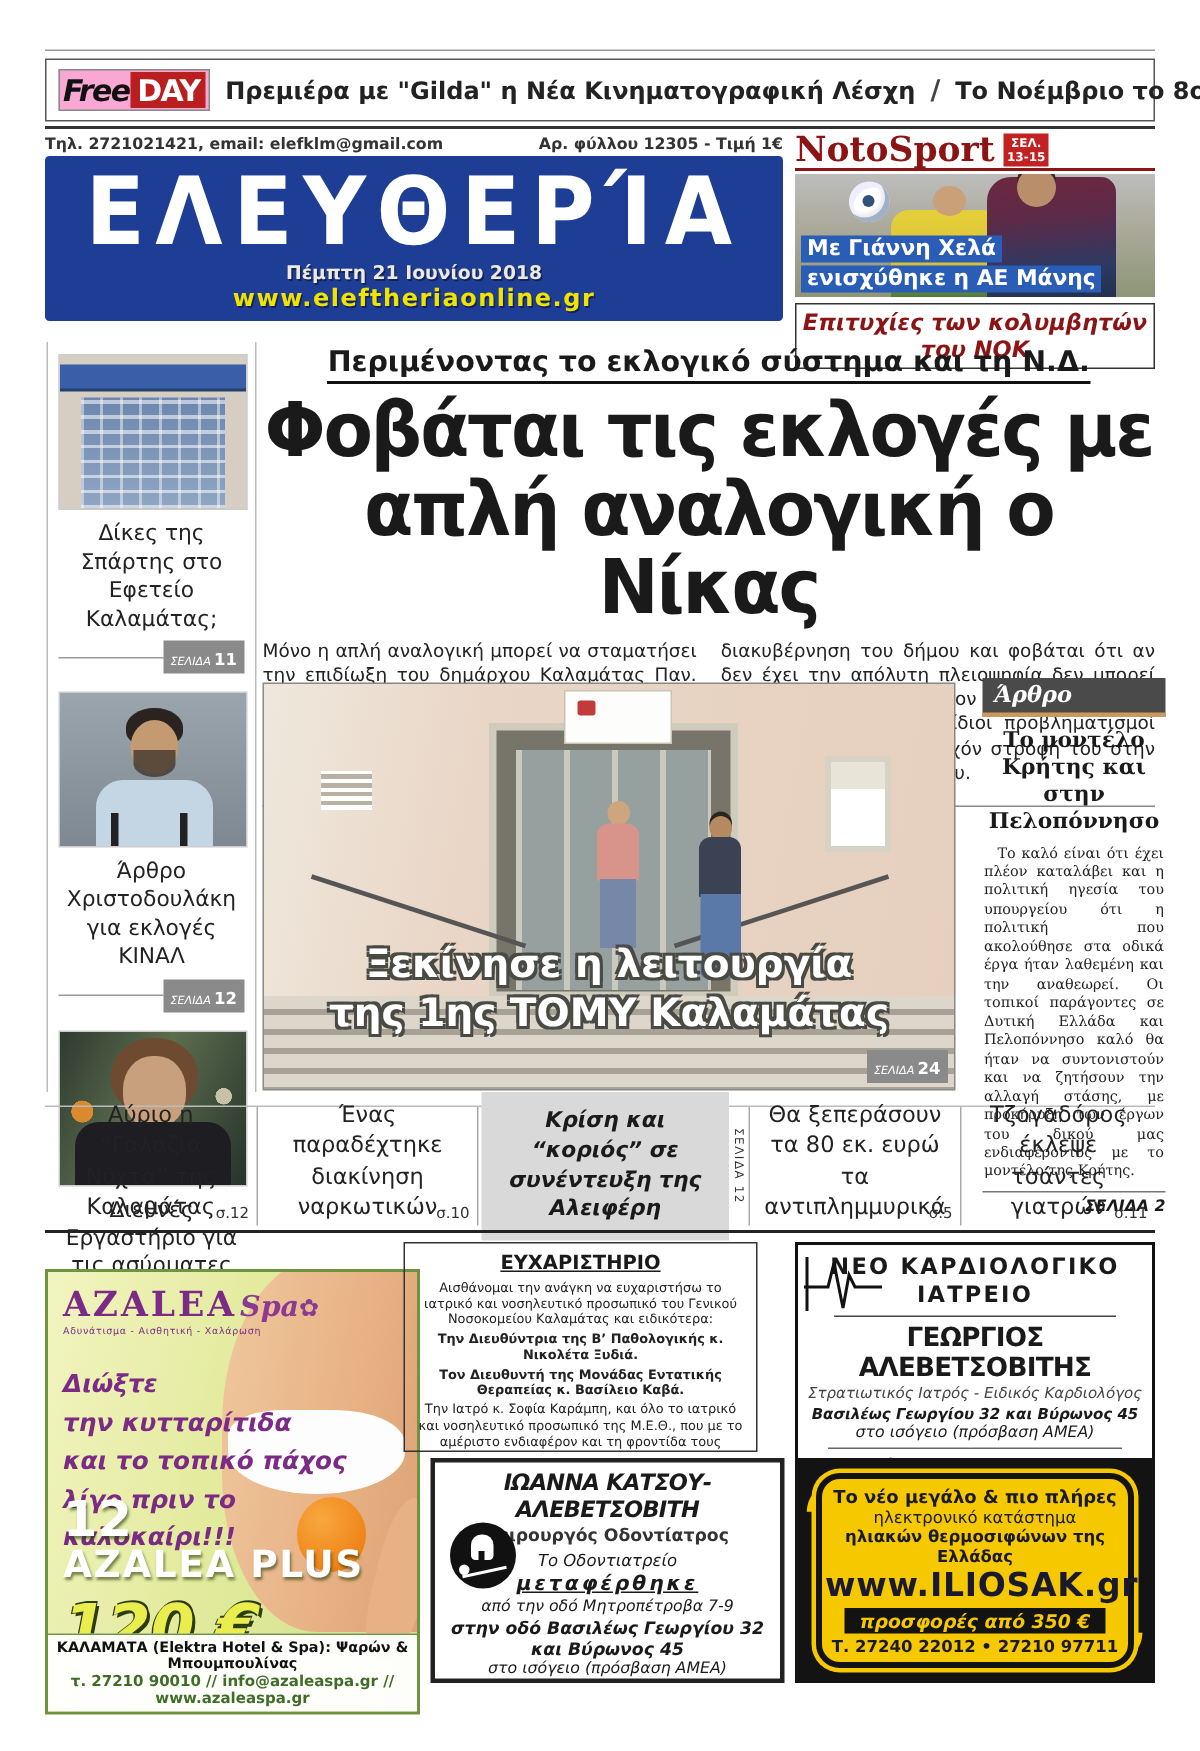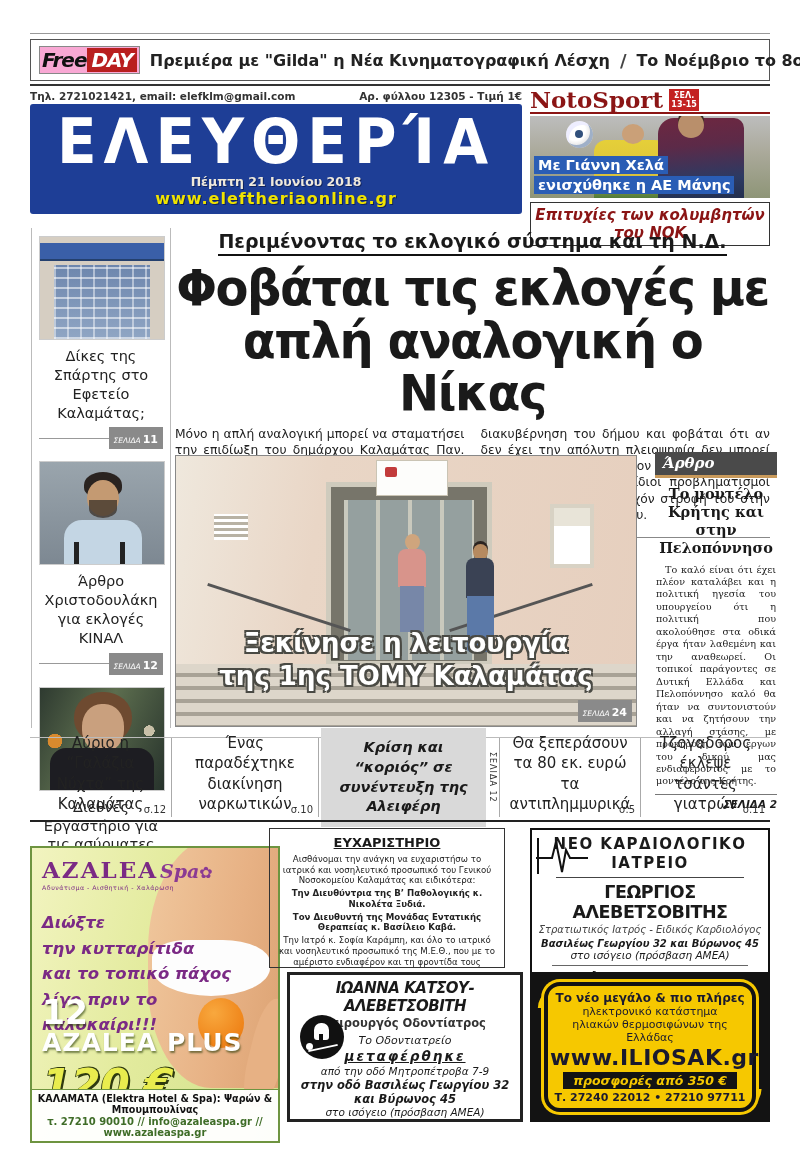--- a/index.html
+++ b/index.html
@@ -6,21 +6,21 @@
   .page{position:relative;width:800px;height:1167px;background:#fff;overflow:hidden;
         font-family:"DejaVu Sans",sans-serif;color:#1a1a1a;}
   .abs{position:absolute;}
 
   
   .tophair{left:30px;top:33px;width:740px;height:1px;background:#999;}
   .topbar{left:30px;top:39px;width:740px;height:42px;border:1px solid #555;
           display:flex;align-items:center;gap:10px;padding:0;box-sizing:border-box;}
   .freeday{display:flex;align-items:center;margin-left:8px;border:1px solid #888;padding:1px 2px;background:#f9a8d4;}
   .freeday .f1{font-weight:bold;font-style:italic;font-size:20px;color:#111;letter-spacing:-1px;}
-  .freeday .f2{font-weight:bold;font-style:italic;font-size:20px;color:#fff;background:#b91f1f;
+  .freeday .f2{font-weight:bold;font-size:20px;color:#fff;background:#b91f1f;
                padding:0 4px;margin-left:1px;letter-spacing:-1px;}
   .topline{font-size:16px;font-weight:bold;color:#222;white-space:nowrap;}
   .topsep{font-size:18px;color:#444;font-weight:bold;}
   .topbar-underline{left:30px;top:84px;width:740px;height:2px;background:#333;}
 
   
   .inforow{left:30px;top:90px;width:492px;display:flex;justify-content:space-between;
            font-size:10.5px;font-weight:bold;color:#333;}
   .mast{left:30px;top:104px;width:492px;height:110px;background:#1e3e96;border-radius:3px;
         display:flex;flex-direction:column;align-items:center;justify-content:center;}
@@ -215,21 +215,21 @@
 
   .iliosak{left:530px;top:972px;width:240px;height:150px;background:#131313;box-sizing:border-box;position:absolute;}
   .il-quote{position:absolute;color:#f6c800;font-family:"DejaVu Serif",serif;font-weight:bold;font-size:56px;line-height:.6;}
   .il-q1{left:4px;top:26px;}
   .il-q2{right:4px;bottom:-6px;}
   .il-panel{position:absolute;left:14px;top:10px;right:14px;bottom:10px;background:#f6c800;
             border:4px solid #131313;border-radius:16px;box-shadow:0 0 0 3px #f6c800;
             text-align:center;padding:5px 2px;box-sizing:border-box;color:#1a1a2e;}
   .il-l1{font-size:12px;font-weight:bold;}
   .il-l2{font-size:11px;}
-  .il-l3{font-size:11px;}
+  .il-l3{font-size:11px;font-weight:bold;}
   .il-url{font-size:22px;font-weight:bold;letter-spacing:.5px;margin-top:1px;}
   .il-offer{display:inline-block;background:#131313;color:#f6c800;font-weight:bold;font-style:italic;
             font-size:12.5px;padding:1px 10px;margin-top:2px;}
   .il-phones{font-size:11px;font-weight:bold;margin-top:2px;}
 </style>
 </head>
 <body>
 
 <div class="page">
 

